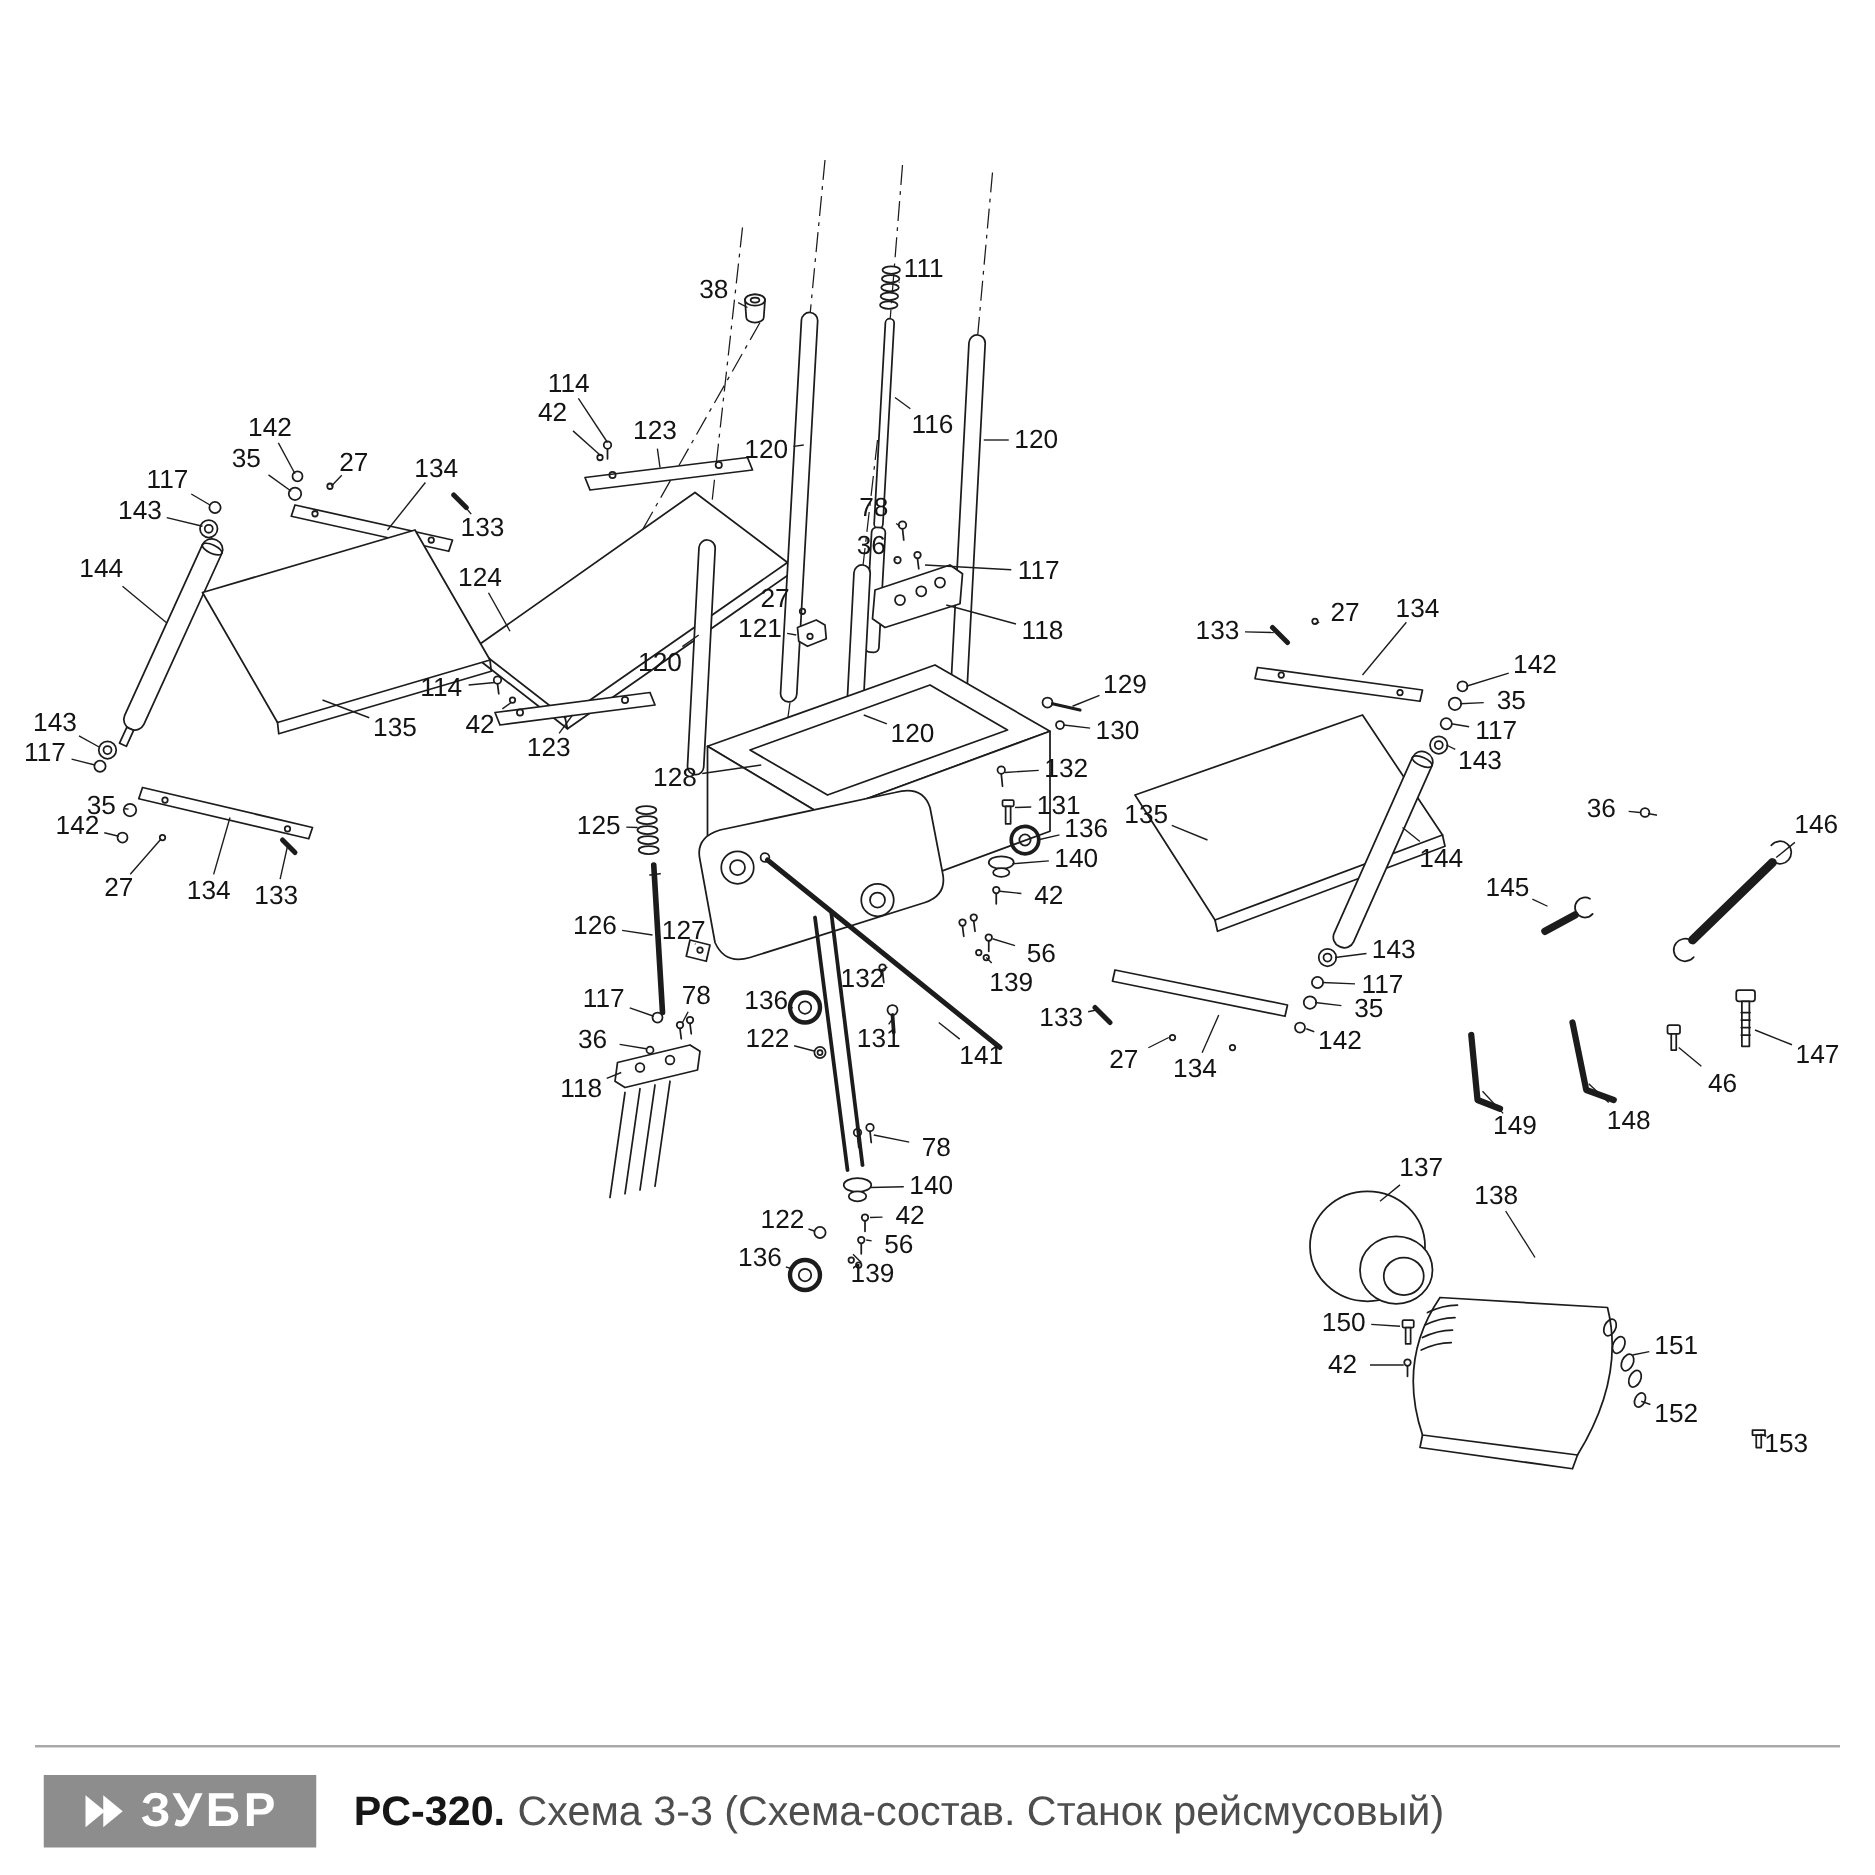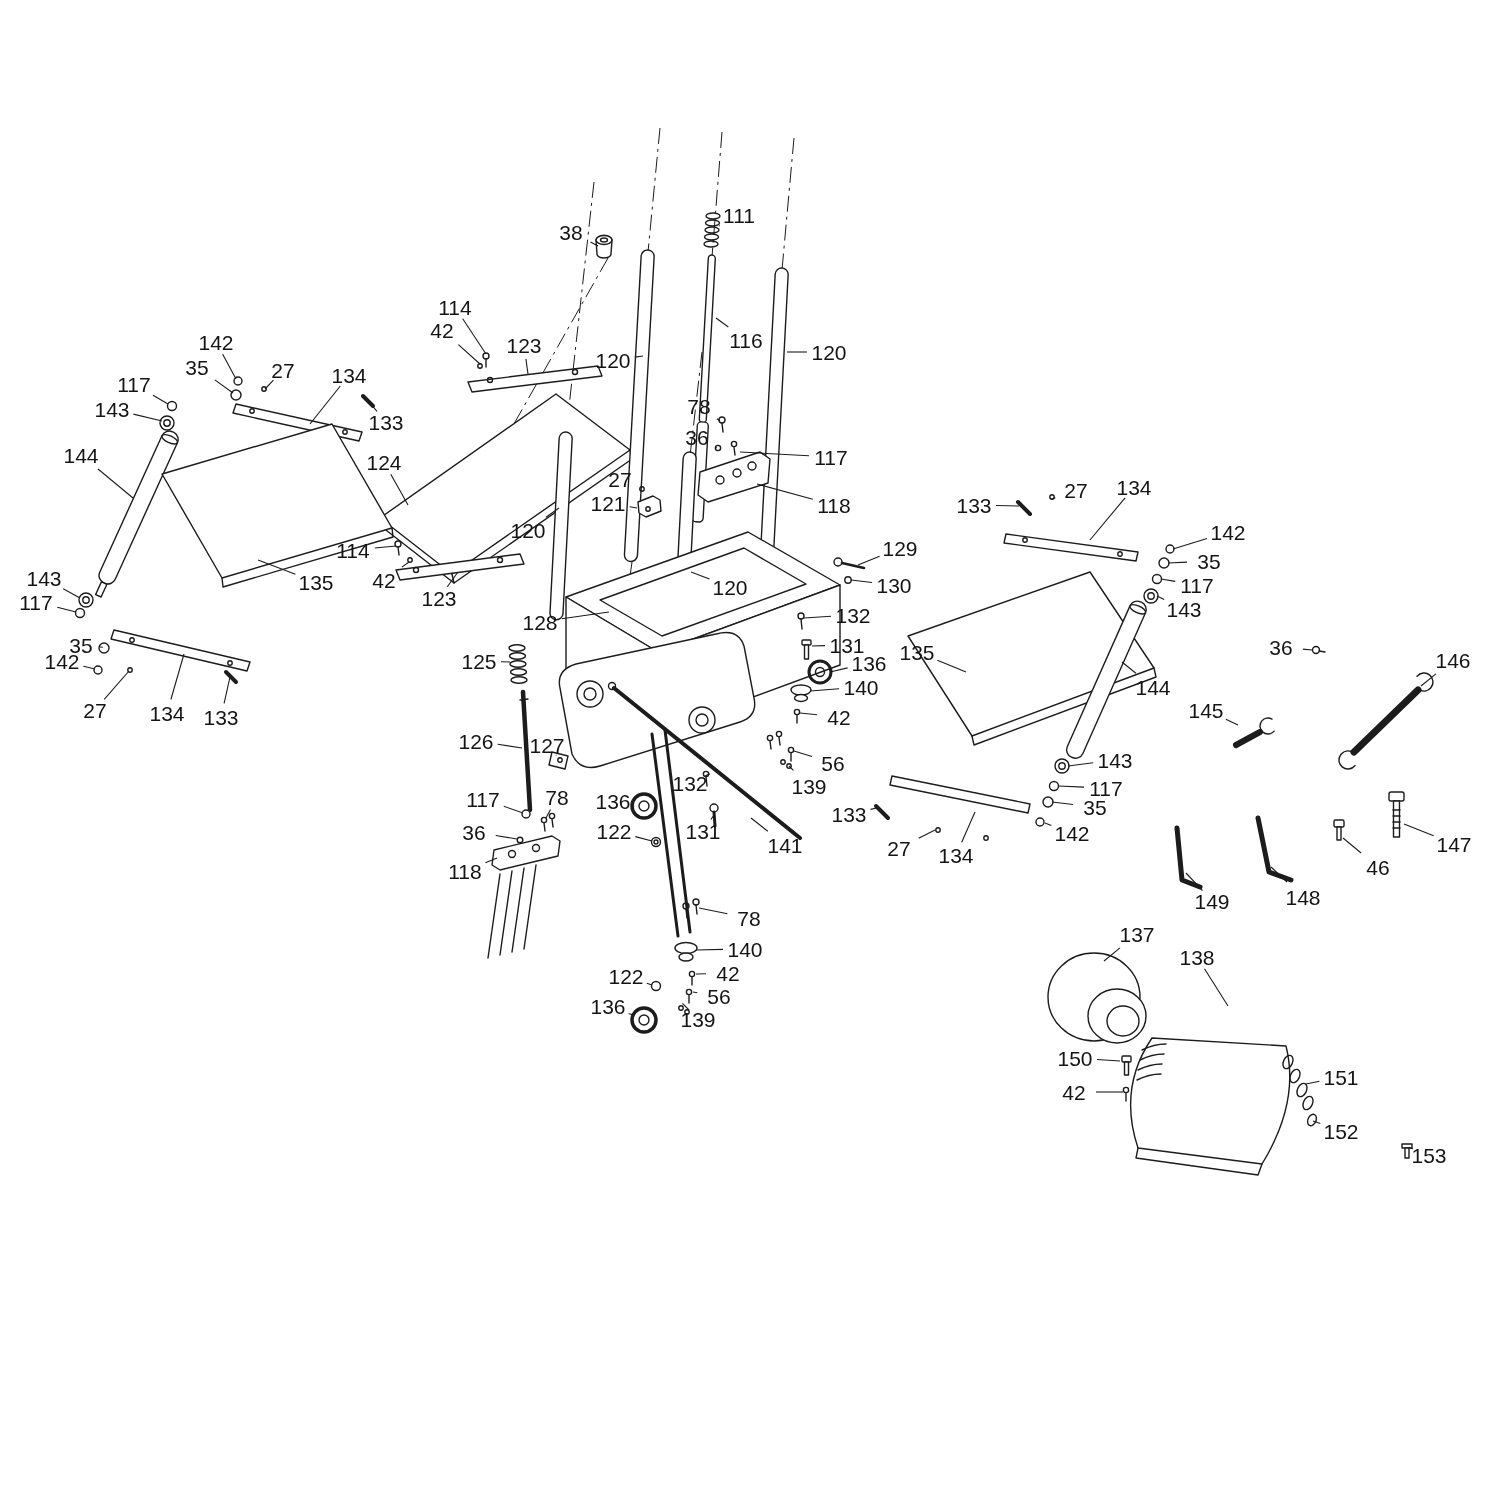--- a/index.html
+++ b/index.html
@@ -512,14 +512,31 @@
         <text x="1074" y="1092" class="callout">42</text>
         <line x1="1319.4" y1="1081.3" x2="1306" y2="1084" class="leader"></line>
         <text x="1341" y="1077" class="callout">151</text>
         <line x1="1320.3" y1="1123.6" x2="1313" y2="1121" class="leader"></line>
         <text x="1341" y="1131" class="callout">152</text>
         <line x1="1408.4" y1="1147.3" x2="1413" y2="1149" class="leader"></line>
         <text x="1429" y="1155" class="callout">153</text>
       </g>
   </svg>
 
+  <footer>
+    <div class="rule"></div>
+    <div class="footer-row">
+      <div class="logo">
+        <span class="logo-mark">
+          <svg viewBox="0 0 26 24">
+            <path d="M2 3 L13 12 L2 21 Z" fill="#ffffff"></path>
+            <path d="M12 3 L23 12 L12 21 Z" fill="#ffffff"></path>
+          </svg>
+        </span>
+        <span class="logo-text">ЗУБР</span>
+      </div>
+      <div class="caption">
+        <span class="model">PC-320.</span><span class="title">Схема 3-3 (Схема-состав. Станок рейсмусовый)</span>
+      </div>
+    </div>
+  </footer>
 
 </div>
 
 </body></html>

